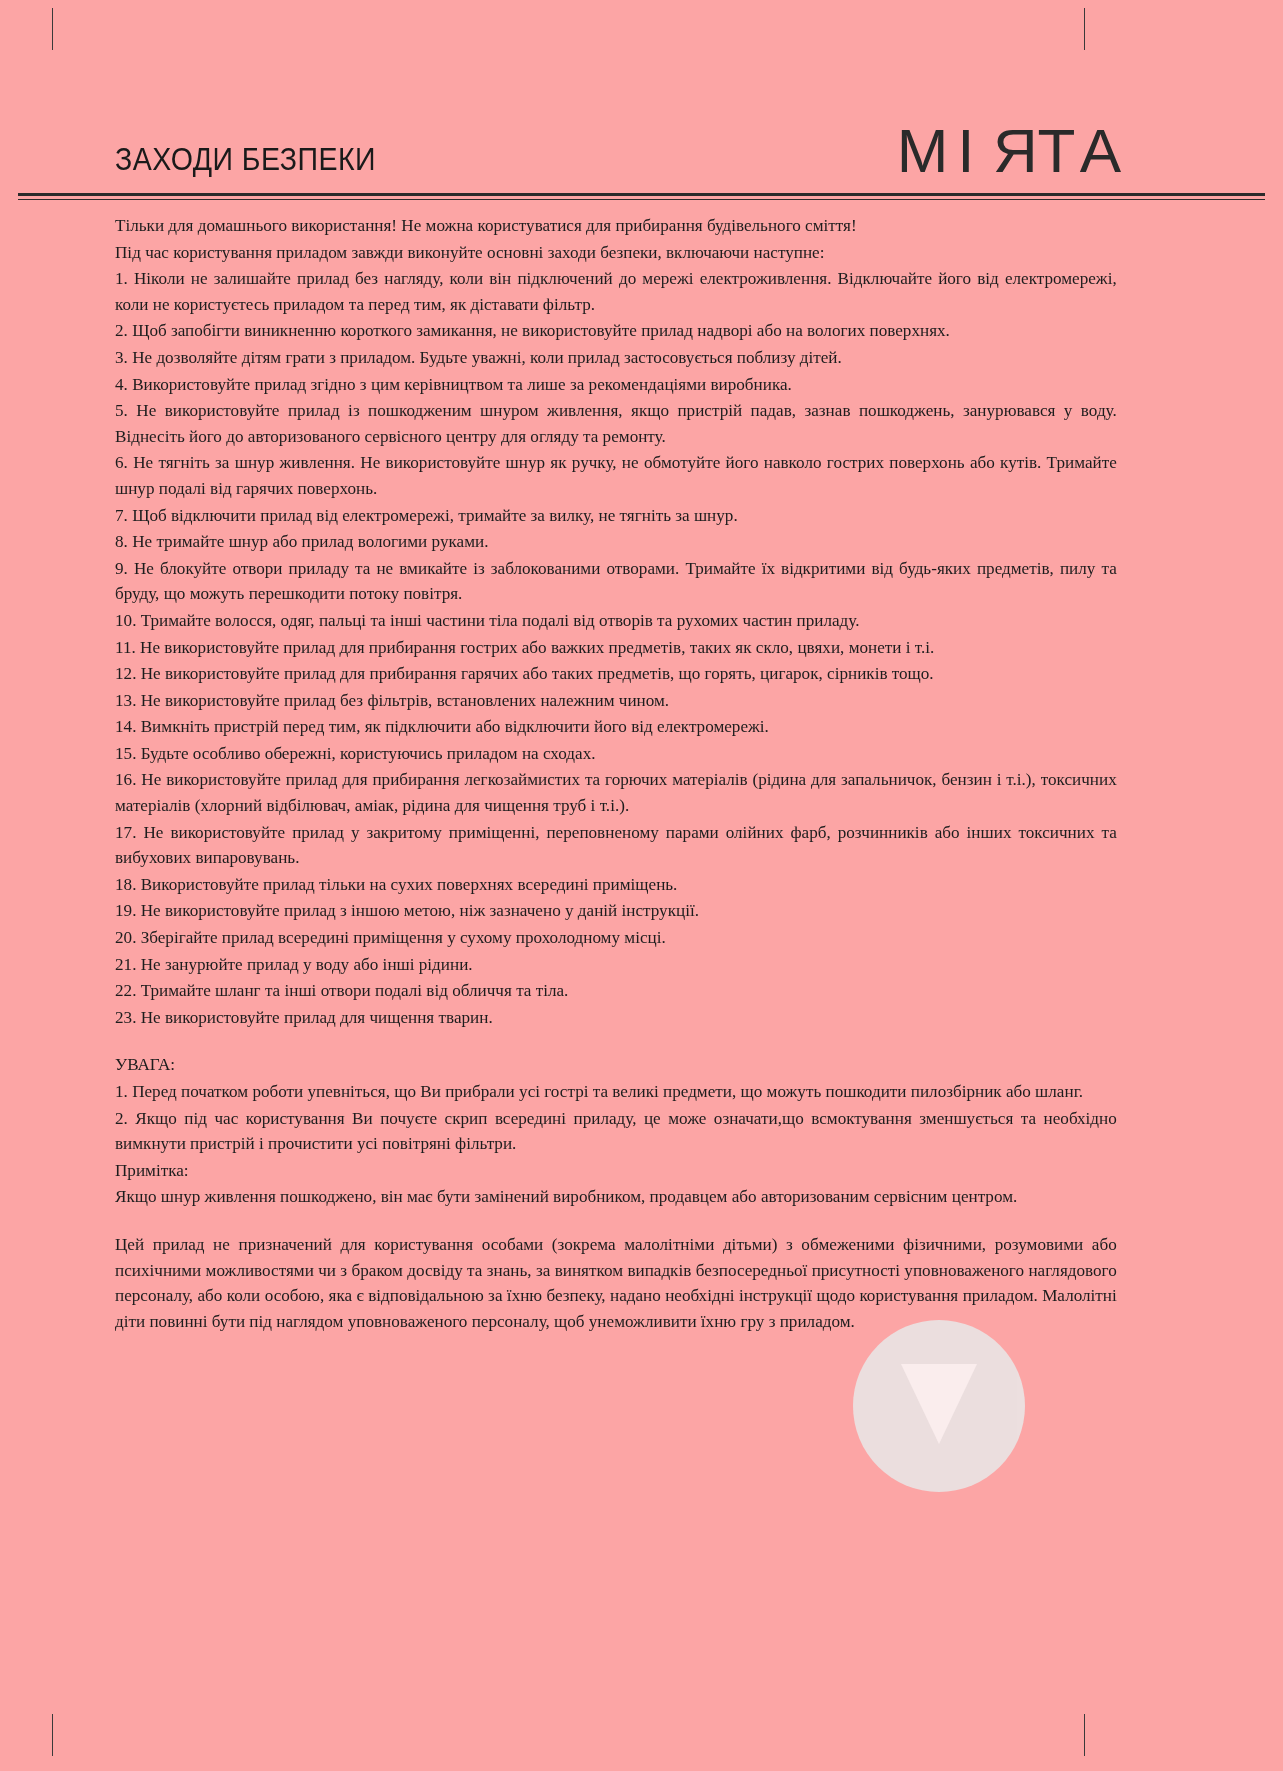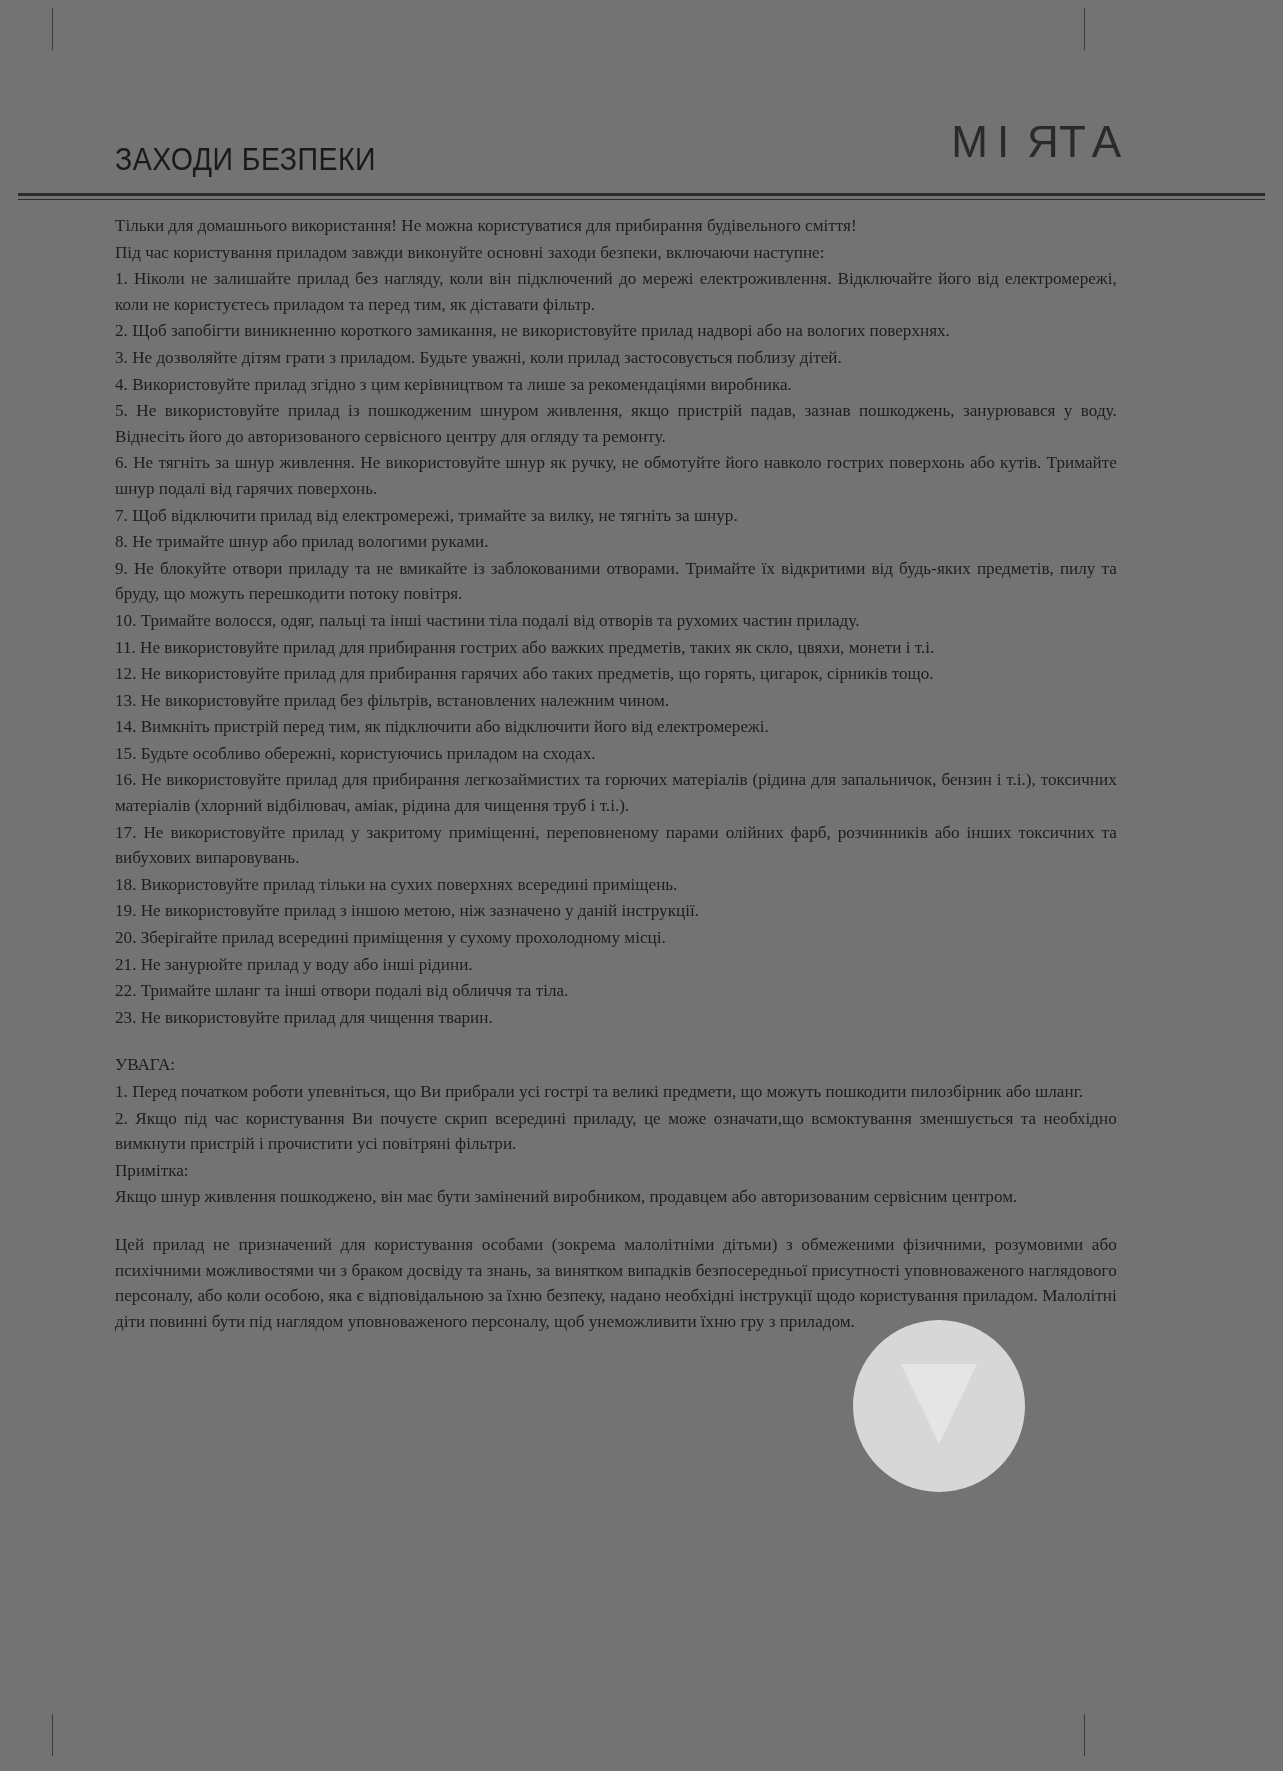--- a/index.html
+++ b/index.html
@@ -4,21 +4,21 @@
 <style>
   html, body {
     margin: 0;
     padding: 0;
     background: #ffffff;
   }
   .page {
     position: relative;
     width: 1283px;
     height: 1771px;
-    background: #737373;
+    background: #fca5a5;
     font-family: "Liberation Sans", sans-serif;
     color: #1d1d1d;
     overflow: hidden;
   }
 
   
   .crop {
     position: absolute;
     background: #3a3a3a;
   }
@@ -46,21 +46,21 @@
     font-weight: 400;
     font-stretch: condensed;
     transform: scaleX(0.92);
     transform-origin: left center;
     color: #1a1a1a;
   }
   .brand {
     position: absolute;
     right: 0;
     top: 0;
-    font-size: 44px;
+    font-size: 62px;
     letter-spacing: 9px;
     color: #2a2a2a;
     font-weight: 300;
     line-height: 1;
     display: flex;
     align-items: flex-start;
   }
   .brand .rev {
     display: inline-block;
     transform: scaleX(-1);

